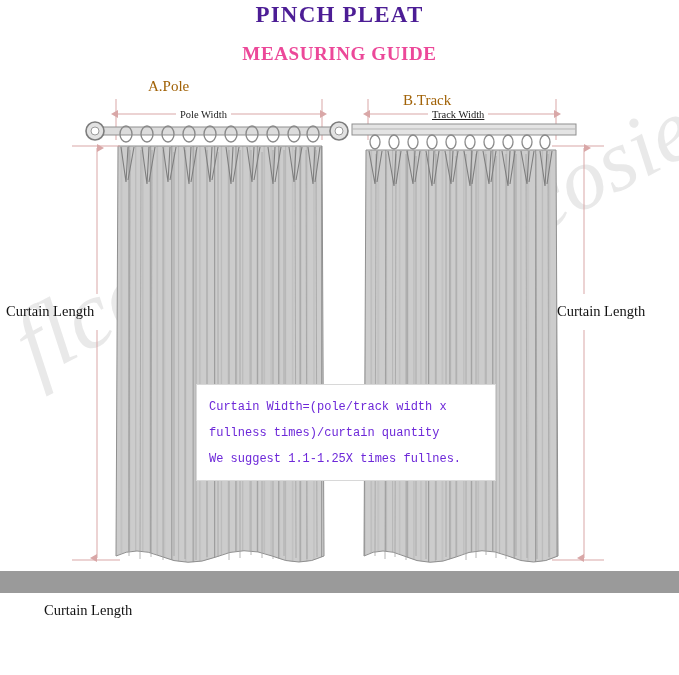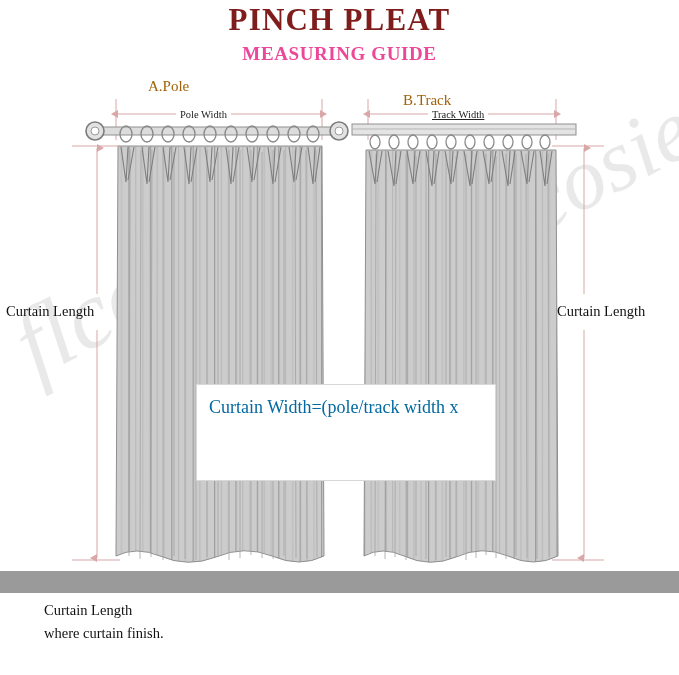--- a/index.html
+++ b/index.html
@@ -13,24 +13,24 @@
     font-family: "Liberation Serif", serif;
     color: #1a1a1a;
     overflow: hidden;
   }
 
   
   #main-title {
     position: absolute;
     top: 2px; left: 0; width: 679px;
     text-align: center;
-    font-size: 31px;
+    font-size: 23px;
     font-weight: bold;
     letter-spacing: 1.2px;
-    color: #7f1d1d;
+    color: #4c1d95;
   }
   #sub-title {
     position: absolute;
     top: 43px; left: 0; width: 679px;
     text-align: center;
     font-size: 19px;
     font-weight: bold;
     letter-spacing: 0.6px;
     color: #ec4899;
   }
@@ -75,24 +75,25 @@
   
   #formula-box {
     position: absolute;
     left: 196px; top: 384px;
     width: 300px; height: 97px;
     background: #ffffff;
     border: 1px solid #d8d8d8;
     padding: 9px 10px 0 12px;
   }
   #formula-box .line {
-    font-size: 18px;
+    font-size: 12px;
     line-height: 26px;
-    color: #0369a1;
+    color: #6d28d9;
     white-space: nowrap;
+    font-family: Liberation Mono, monospace;
   }
 
   
   #bottom-band {
     position: absolute;
     left: 0; top: 571px;
     width: 679px; height: 22px;
     background: #9a9a9a;
   }
   #bottom-note {
@@ -304,19 +305,20 @@
 </svg>
 
 <div class="width-caption" id="cap-pole-width">Pole Width</div>
 <div class="width-caption" id="cap-track-width">Track Width</div>
 
 <div class="length-caption" id="cap-len-left">Curtain Length</div>
 <div class="length-caption" id="cap-len-right">Curtain Length</div>
 
 <div id="formula-box">
   <div class="line">Curtain Width=(pole/track width x</div>
+  <div class="line">fullness times)/curtain quantity</div>
+  <div class="line">We suggest 1.1-1.25X times fullnes.</div>
 </div>
 
 <div id="bottom-band"></div>
 <div id="bottom-note">
   <div class="nline">Curtain Length</div>
-  <div class="nline">where curtain finish.</div>
 </div>
 
 </body></html>

